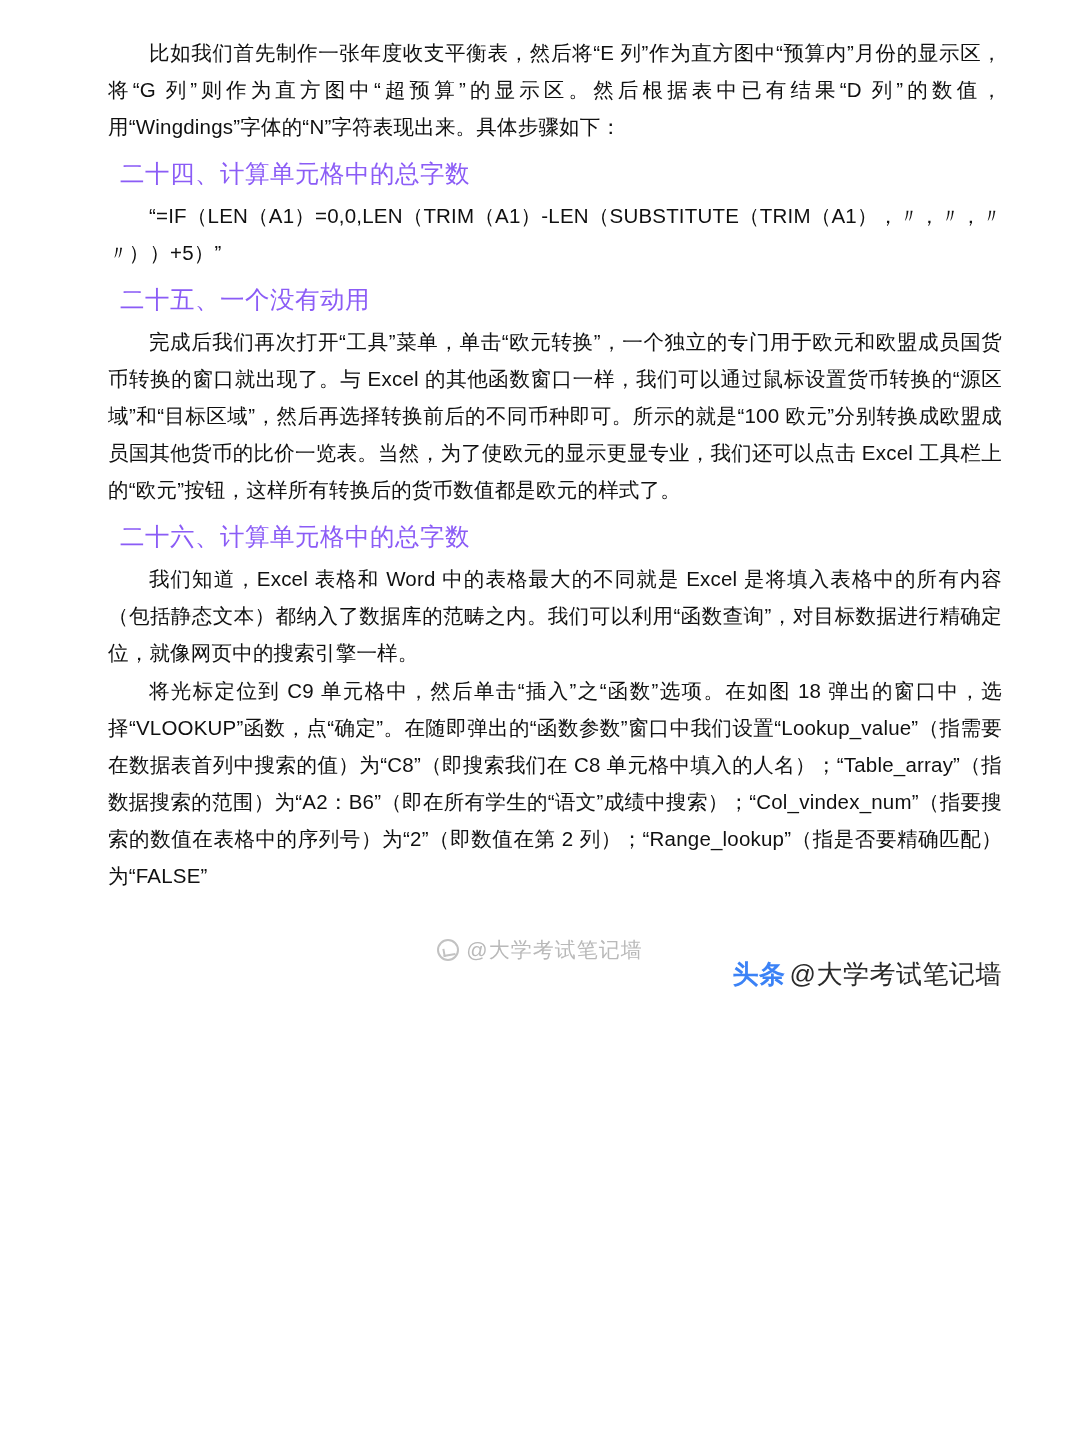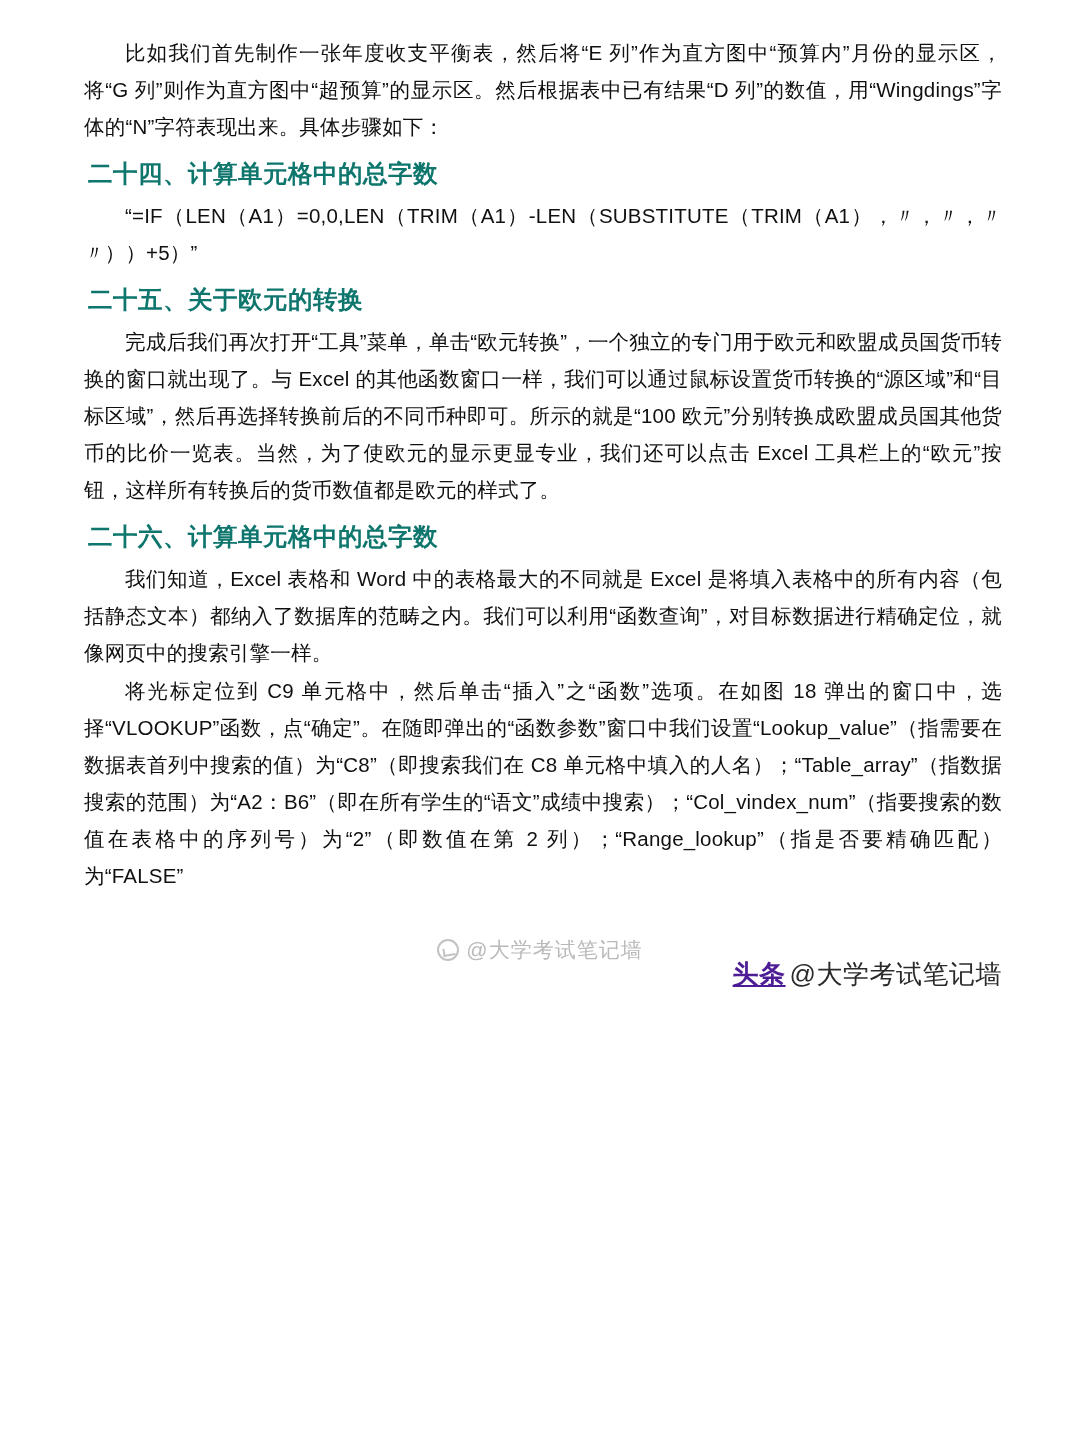--- a/index.html
+++ b/index.html
@@ -12,42 +12,42 @@
     height: 1432px;
     font-family: "Liberation Sans", sans-serif;
     color: #111111;
     position: relative;
     overflow: hidden;
   }
   .page {
     box-sizing: border-box;
     width: 1080px;
     height: 1016px;
-    padding: 34px 78px 0 84px;
+    padding: 34px 78px 0 108px;
     position: relative;
   }
   .body-text {
     font-size: 20.5px;
     line-height: 37px;
     text-align: justify;
     text-justify: inter-ideograph;
     letter-spacing: 0.2px;
     margin: 0 0 1px 0;
     color: #101010;
   }
   .indent {
     text-indent: 41px;
   }
   h2.section-heading {
     font-size: 24.5px;
-    font-weight: bold;
+    font-weight: normal;
     line-height: 40px;
-    margin: 9px 0 3px 4px;
+    margin: 9px 0 3px 12px;
     letter-spacing: 0.5px;
-    color: #0f766e;
+    color: #8b5cf6;
   }
   .watermark-center {
     position: absolute;
     left: 0;
     right: 0;
     bottom: 52px;
     text-align: center;
     font-size: 21px;
     color: #b9b9b9;
     letter-spacing: 1px;
@@ -83,42 +83,41 @@
     font-size: 26px;
     color: #3c3c3c;
     letter-spacing: 0.5px;
     font-weight: 500;
     display: flex;
     align-items: baseline;
     gap: 4px;
   }
   .wm-brand {
     font-weight: bold;
-    color: #4c1d95;
-    text-decoration: underline;
+    color: #3b82f6;
   }
   .wm-name {
     color: #2a2a2a;
   }
 </style>
 </head>
 <body>
 
 <div class="page">
 
   <p class="body-text indent">比如我们首先制作一张年度收支平衡表，然后将“E 列”作为直方图中“预算内”月份的显示区，将“G 列”则作为直方图中“超预算”的显示区。然后根据表中已有结果“D 列”的数值，用“Wingdings”字体的“N”字符表现出来。具体步骤如下：</p>
 
 
   <h2 class="section-heading">二十四、计算单元格中的总字数</h2>
 
 
   <p class="body-text indent">“=IF（LEN（A1）=0,0,LEN（TRIM（A1）-LEN（SUBSTITUTE（TRIM（A1），〃，〃，〃 〃））+5）”</p>
 
 
-  <h2 class="section-heading">二十五、关于欧元的转换</h2>
+  <h2 class="section-heading">二十五、一个没有动用</h2>
 
 
   <p class="body-text indent">完成后我们再次打开“工具”菜单，单击“欧元转换”，一个独立的专门用于欧元和欧盟成员国货币转换的窗口就出现了。与 Excel 的其他函数窗口一样，我们可以通过鼠标设置货币转换的“源区域”和“目标区域”，然后再选择转换前后的不同币种即可。所示的就是“100 欧元”分别转换成欧盟成员国其他货币的比价一览表。当然，为了使欧元的显示更显专业，我们还可以点击 Excel 工具栏上的“欧元”按钮，这样所有转换后的货币数值都是欧元的样式了。</p>
 
   <h2 class="section-heading">二十六、计算单元格中的总字数</h2>
 
   <p class="body-text indent">我们知道，Excel 表格和 Word 中的表格最大的不同就是 Excel 是将填入表格中的所有内容（包括静态文本）都纳入了数据库的范畴之内。我们可以利用“函数查询”，对目标数据进行精确定位，就像网页中的搜索引擎一样。</p>
 
 
   <p class="body-text indent">将光标定位到 C9 单元格中，然后单击“插入”之“函数”选项。在如图 18 弹出的窗口中，选择“VLOOKUP”函数，点“确定”。在随即弹出的“函数参数”窗口中我们设置“Lookup_value”（指需要在数据表首列中搜索的值）为“C8”（即搜索我们在 C8 单元格中填入的人名）；“Table_array”（指数据搜索的范围）为“A2：B6”（即在所有学生的“语文”成绩中搜索）；“Col_vindex_num”（指要搜索的数值在表格中的序列号）为“2”（即数值在第 2 列）；“Range_lookup”（指是否要精确匹配）为“FALSE”</p>

